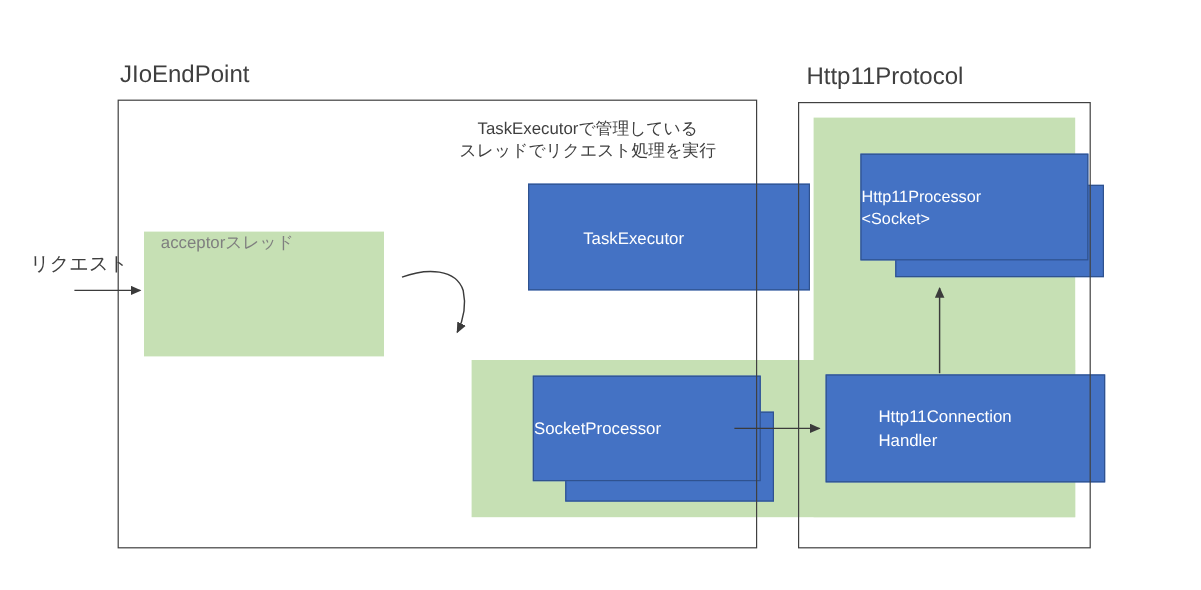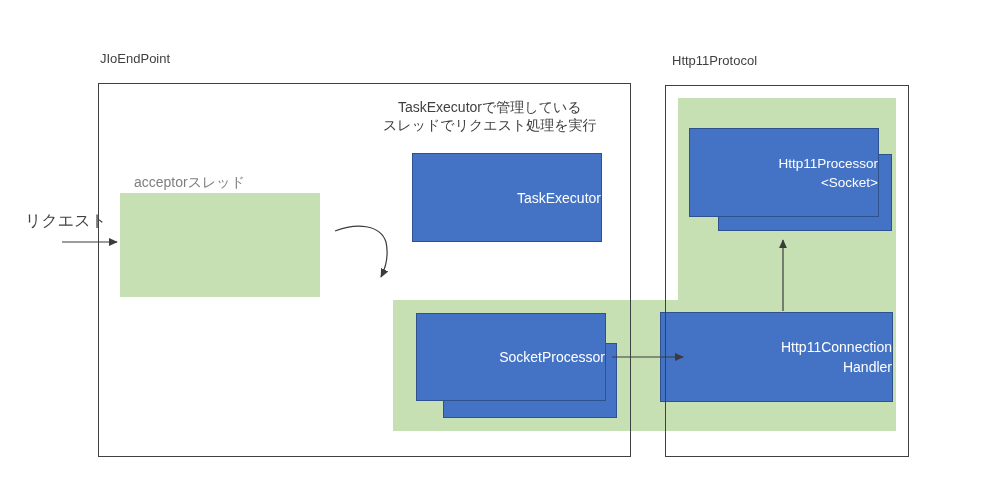--- a/index.html
+++ b/index.html
@@ -10,26 +10,26 @@
   html,body{margin:0;padding:0;background:#fff;}
   .canvas{
     position:relative; width:1001px; height:492px; background:var(--bg);
     font-family:"Liberation Sans","DejaVu Sans",sans-serif; overflow:hidden;
   }
   .layer-green{position:absolute; background:var(--green); z-index:1;}
   .frame{position:absolute; border:1px solid var(--frame_border); background:transparent; z-index:3;}
   .node{
     position:absolute; background:var(--box_blue); border:1px solid var(--box_blue_border);
     color:var(--node_text); z-index:2; display:flex; flex-direction:column;
-    align-items:flex-end; justify-content:center; text-align:center;
-    font-size:14px; line-height:20px;
+    align-items:flex-start; justify-content:center; text-align:center;
+    font-size:14px; line-height:20px;margin-left:28px;
   }
   .node.small-lh{font-size:13.5px; line-height:19px;}
-  .frame-title{position:absolute; color:var(--title_text); font-size:13px; z-index:5; white-space:nowrap;}
-  .gray-label{position:absolute; color:var(--gray_label); font-size:14px; z-index:5; white-space:nowrap;}
+  .frame-title{position:absolute; color:var(--title_text); font-size:20px; z-index:5; white-space:nowrap;}
+  .gray-label{position:absolute; color:var(--gray_label); font-size:14px; z-index:5; white-space:nowrap;margin-top:20px;}
   .note{position:absolute; color:var(--title_text); font-size:14px; line-height:17.5px; z-index:5; white-space:nowrap;text-align:center;}
   svg.arrows{position:absolute; left:0; top:0; z-index:4; pointer-events:none;}
   svg.arrows path, svg.arrows line{stroke:var(--arrow); stroke-width:1.2; fill:none;}
   svg.arrows marker path{fill:var(--arrow); stroke:none;}
 </style>
 </head>
 <body>
 
 <div class="canvas">
 
@@ -44,21 +44,21 @@
   <div class="frame-title" style="left:672px; top:53px;">Http11Protocol</div>
 
   <div class="note" style="left:25px; top:212px; font-size:16px;">リクエスト</div>
   <div class="gray-label" style="left:134px; top:174px;">acceptorスレッド</div>
   <div class="note" style="left:383px; top:99px;">
     <div>TaskExecutorで管理している</div>
     <div>スレッドでリクエスト処理を実行</div>
   </div>
 
 
-  <div class="node" style="left:412px; top:153px; width:188px; height:87px;">
+  <div class="node" style="left:412px; top:153px; width:188px; height:87px;padding-left:45px;">
     <div>TaskExecutor</div>
   </div>
 
   <div class="node" style="left:443px; top:343px; width:172px; height:73px;"></div>
   <div class="node" style="left:416px; top:313px; width:188px; height:86px;">
     <div>SocketProcessor</div>
   </div>
 
   <div class="node" style="left:718px; top:154px; width:172px; height:75px;"></div>
   <div class="node small-lh" style="left:689px; top:128px; width:188px; height:87px;">

